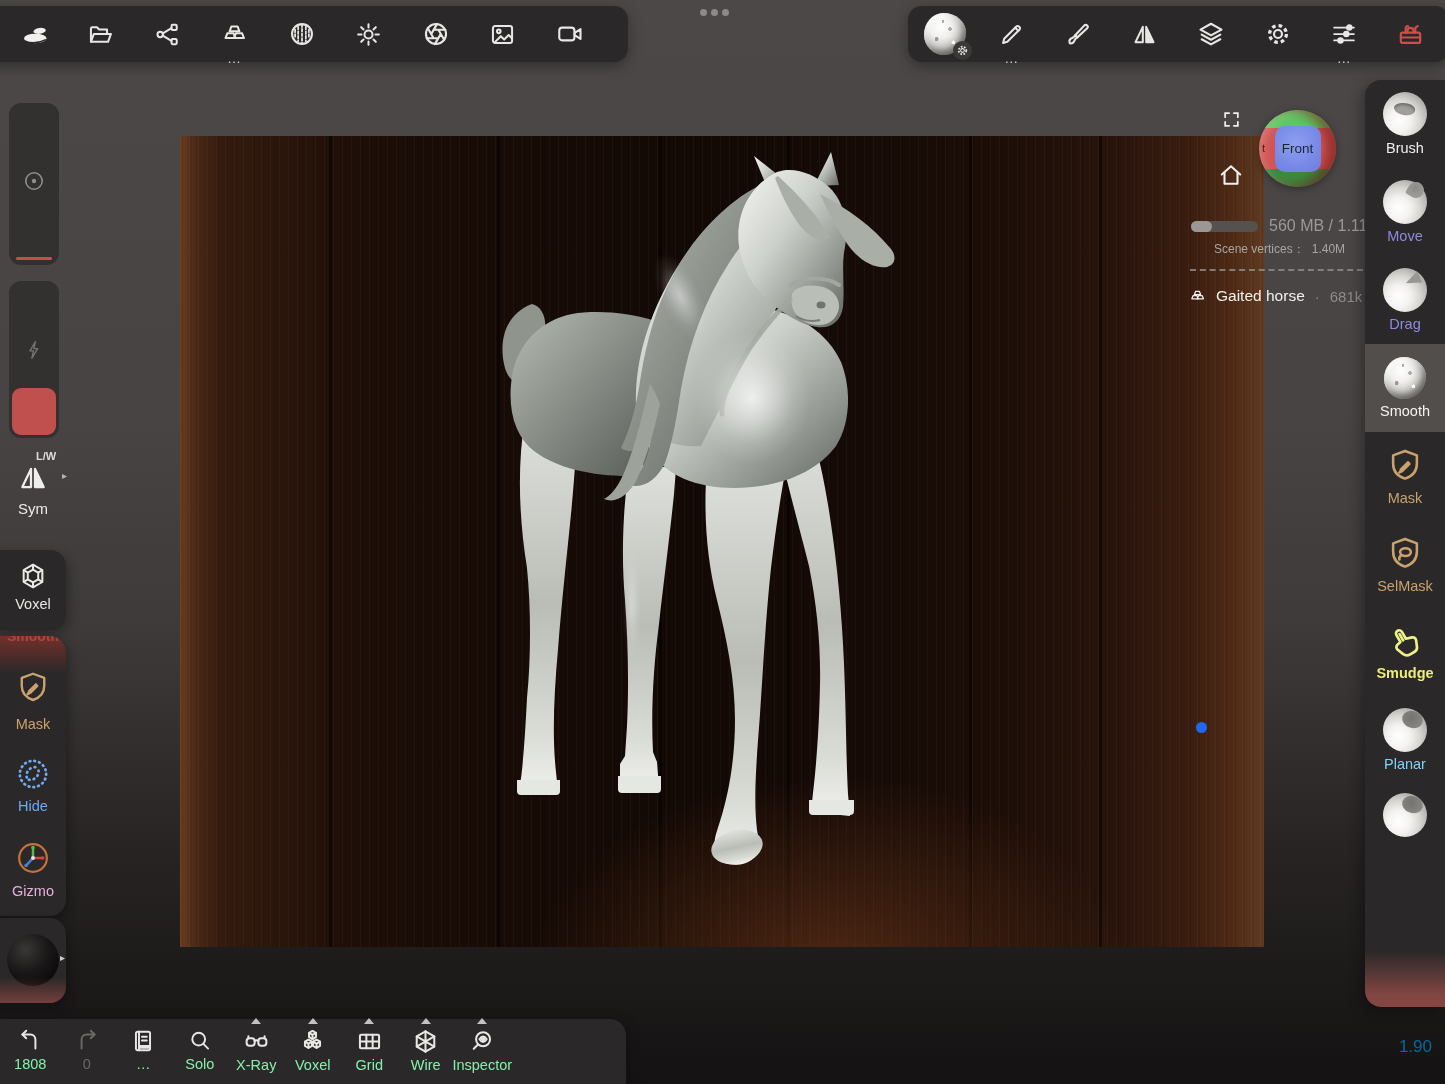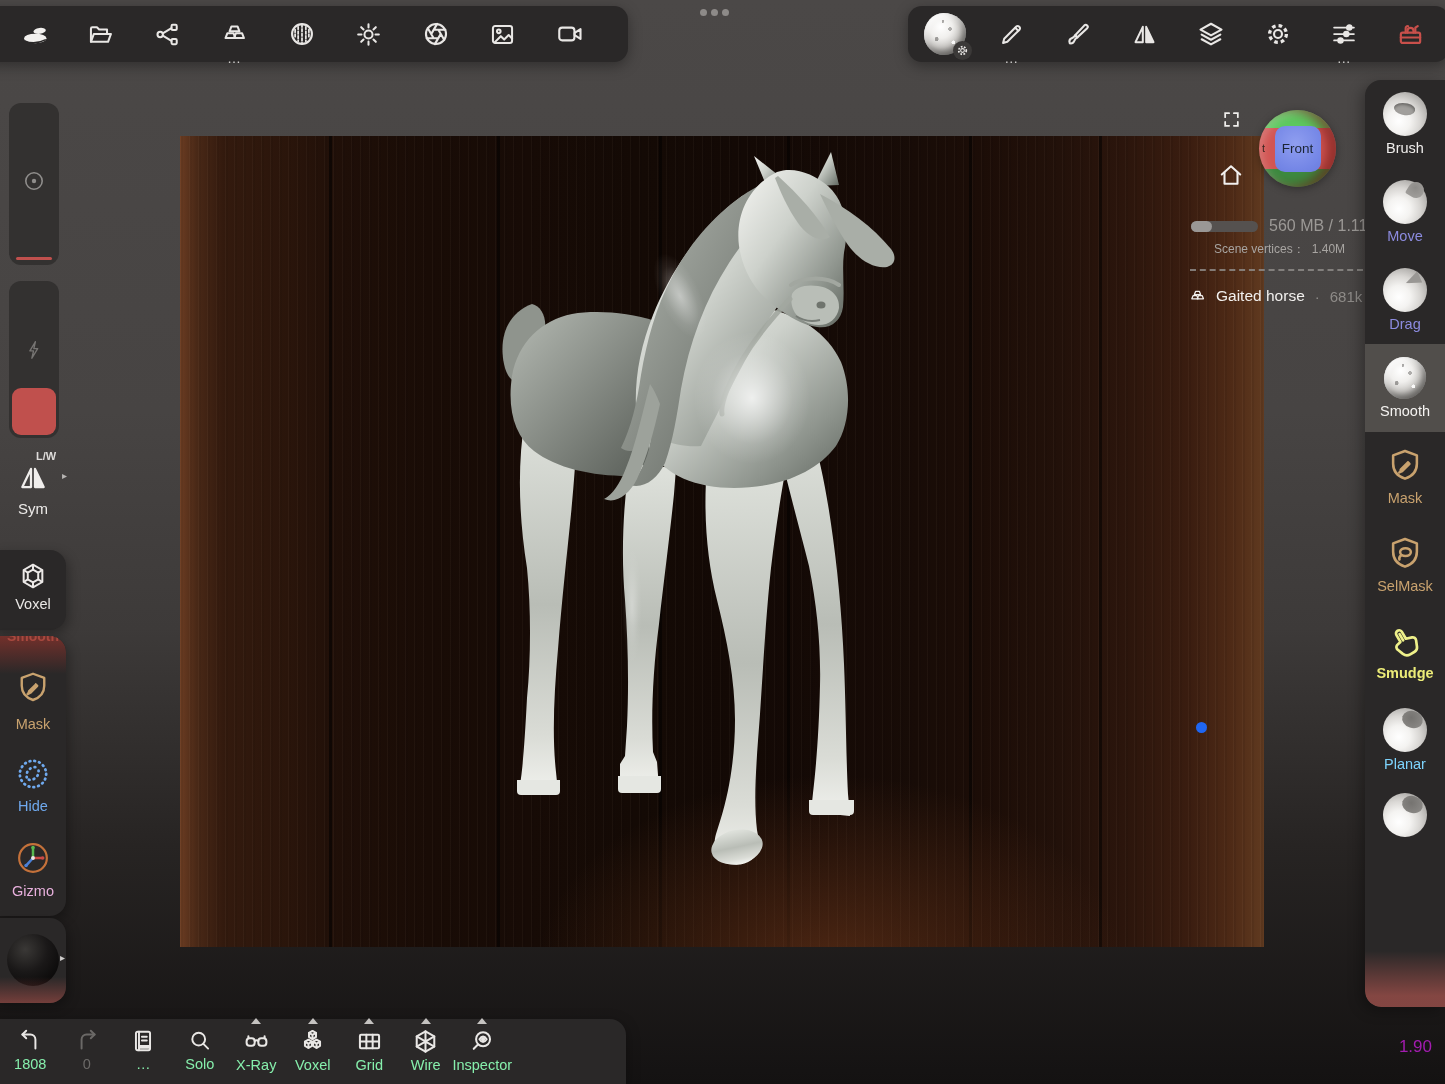--- a/index.html
+++ b/index.html
@@ -130,21 +130,21 @@
   #mem-bar{left:1191px;top:221px;width:67px;height:11px;border-radius:6px;background:#55514f;}
   #mem-bar .fill{width:21px;height:100%;border-radius:6px;background:#9a9795;}
   #mem-text{left:1269px;top:217px;font-size:16px;color:#9c9996;white-space:nowrap;}
   #vert-row{left:1190px;top:241px;font-size:12px;color:#a8a5a2;white-space:nowrap;margin-left:24px;}
   #vert-row .val{margin-left:7px;}
   #dash-sep{left:1190px;top:269px;width:173px;height:0;border-top:2px dashed #8e8b88;opacity:.85;}
   #obj-row{left:1189px;top:287px;display:flex;align-items:center;gap:10px;white-space:nowrap;}
   #obj-row .nm{font-size:15.5px;color:#f2f0ee;}
   #obj-row .sep{color:#8e8b88;font-size:15px;}
   #obj-row .cnt{color:#8e8b88;font-size:15px;}
-  #zoom-label{left:1380px;top:1037px;width:52px;text-align:right;font-size:17px;color:#a21caf;z-index:7;}
+  #zoom-label{left:1380px;top:1037px;width:52px;text-align:right;font-size:17px;color:#0369a1;z-index:7;}
 </style>
 </head>
 <body>
 
 <div id="canvas" class="abs">
   <svg id="horse" viewBox="0 0 1084 811">
     <defs>
       <linearGradient id="gm" x1="0" y1="0" x2="1" y2="1">
         <stop offset="0" stop-color="#f6f6f3"></stop>
           <stop offset=".4" stop-color="#cdd1cb"></stop>

